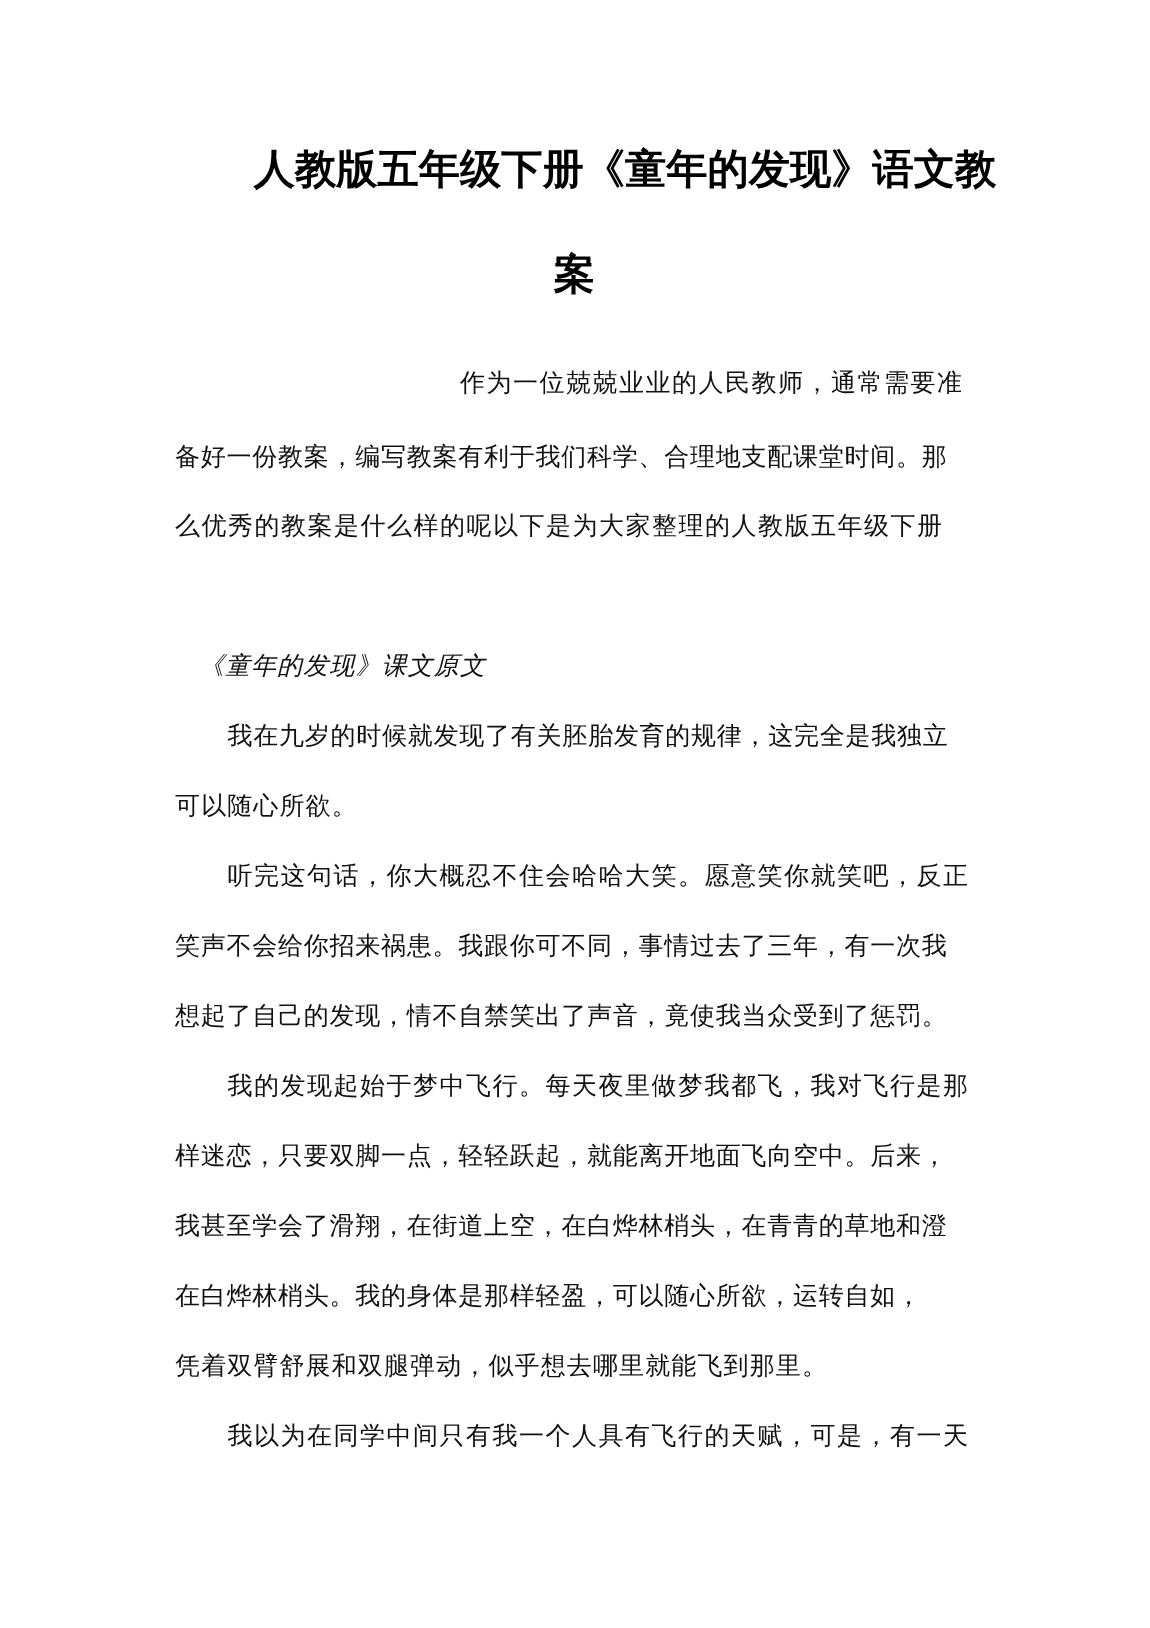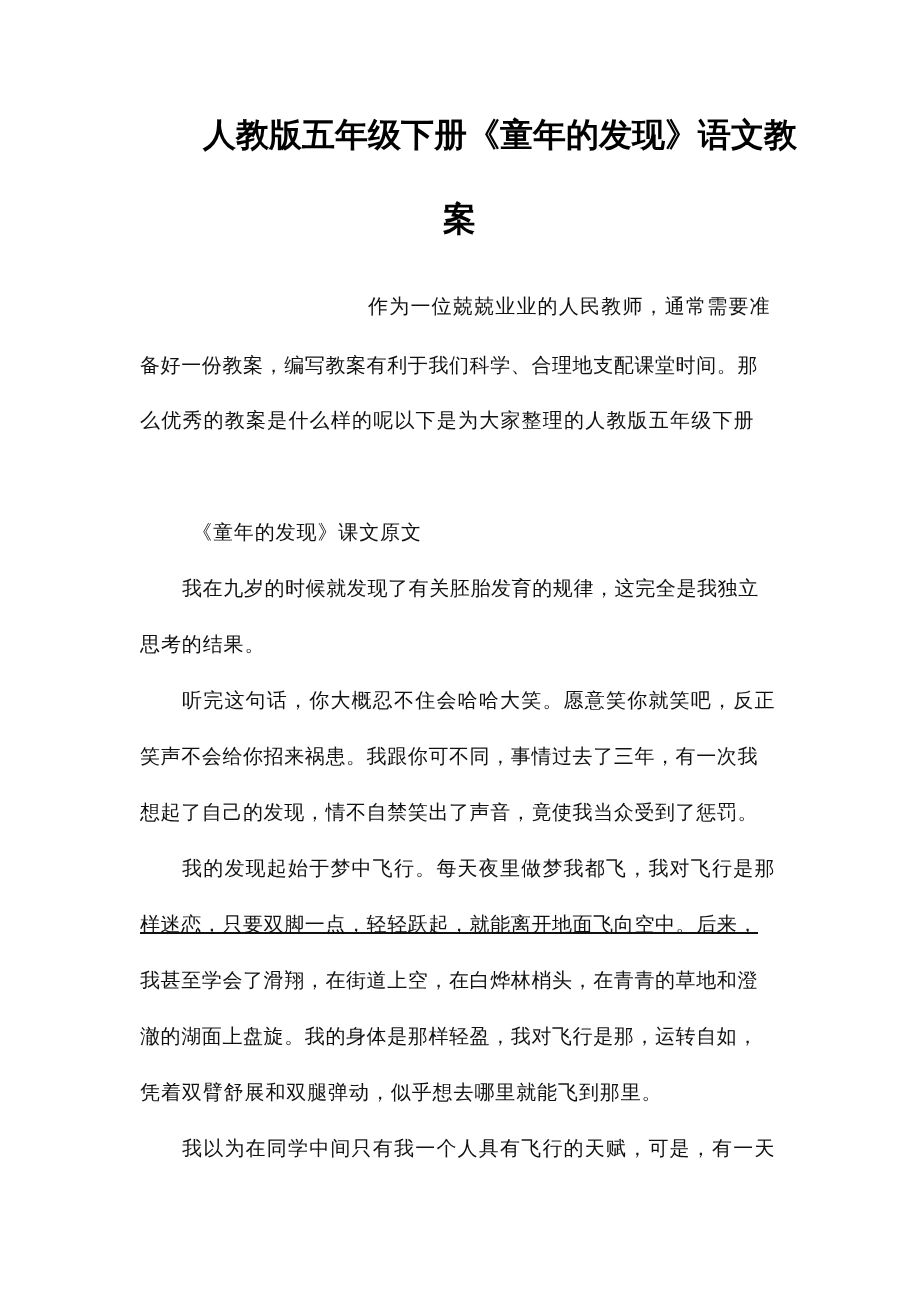--- a/index.html
+++ b/index.html
@@ -46,30 +46,30 @@
 
 <div class="page">
 
   <div class="title-line" style="left:203px; top:115px;">人教版五年级下册《童年的发现》语文教</div>
   <div class="title-line" style="left:443px; top:199px;">案</div>
 
   <div class="line" style="left:368px; top:283px; letter-spacing:1.2px;">作为一位兢兢业业的人民教师，通常需要准</div>
   <div class="line" style="left:140px; top:342px; letter-spacing:0.6px;">备好一份教案，编写教案有利于我们科学、合理地支配课堂时间。那</div>
   <div class="line" style="left:140px; top:397px; letter-spacing:1.2px;text-align:right;">么优秀的教案是什么样的呢以下是为大家整理的人教版五年级下册</div>
 
-  <div class="line" style="left:192px; top:509px; letter-spacing:0.9px;">《童年的发现》课文原文</div>
+  <div class="line" style="left:159px; top:509px; letter-spacing:0.9px;font-style:italic;">《童年的发现》课文原文</div>
 
   <div class="line" style="left:182px; top:565px; letter-spacing:0.6px;">我在九岁的时候就发现了有关胚胎发育的规律，这完全是我独立</div>
-  <div class="line" style="left:140px; top:621px;">思考的结果。</div>
+  <div class="line" style="left:140px; top:621px;">可以随心所欲。</div>
 
   <div class="line" style="left:182px; top:677px; letter-spacing:1.2px;text-align:right;">听完这句话，你大概忍不住会哈哈大笑。愿意笑你就笑吧，反正</div>
   <div class="line" style="left:140px; top:733px; letter-spacing:0.6px;">笑声不会给你招来祸患。我跟你可不同，事情过去了三年，有一次我</div>
   <div class="line" style="left:140px; top:789px; letter-spacing:0.6px;">想起了自己的发现，情不自禁笑出了声音，竟使我当众受到了惩罚。</div>
 
   <div class="line" style="left:182px; top:845px; letter-spacing:1.2px;">我的发现起始于梦中飞行。每天夜里做梦我都飞，我对飞行是那</div>
-  <div class="line" style="left:140px; top:901px; letter-spacing:0.6px;text-decoration:underline;">样迷恋，只要双脚一点，轻轻跃起，就能离开地面飞向空中。后来，</div>
+  <div class="line" style="left:140px; top:901px; letter-spacing:0.6px;">样迷恋，只要双脚一点，轻轻跃起，就能离开地面飞向空中。后来，</div>
   <div class="line" style="left:140px; top:957px; letter-spacing:0.6px;">我甚至学会了滑翔，在街道上空，在白烨林梢头，在青青的草地和澄</div>
-  <div class="line" style="left:140px; top:1013px; letter-spacing:0.6px;">澈的湖面上盘旋。我的身体是那样轻盈，我对飞行是那，运转自如，</div>
+  <div class="line" style="left:140px; top:1013px; letter-spacing:0.6px;">在白烨林梢头。我的身体是那样轻盈，可以随心所欲，运转自如，</div>
   <div class="line" style="left:140px; top:1069px; letter-spacing:0.9px;">凭着双臂舒展和双腿弹动，似乎想去哪里就能飞到那里。</div>
 
   <div class="line" style="left:182px; top:1125px; letter-spacing:1.2px;text-align:right;">我以为在同学中间只有我一个人具有飞行的天赋，可是，有一天</div>
 
 </div>
 
 </body></html>

